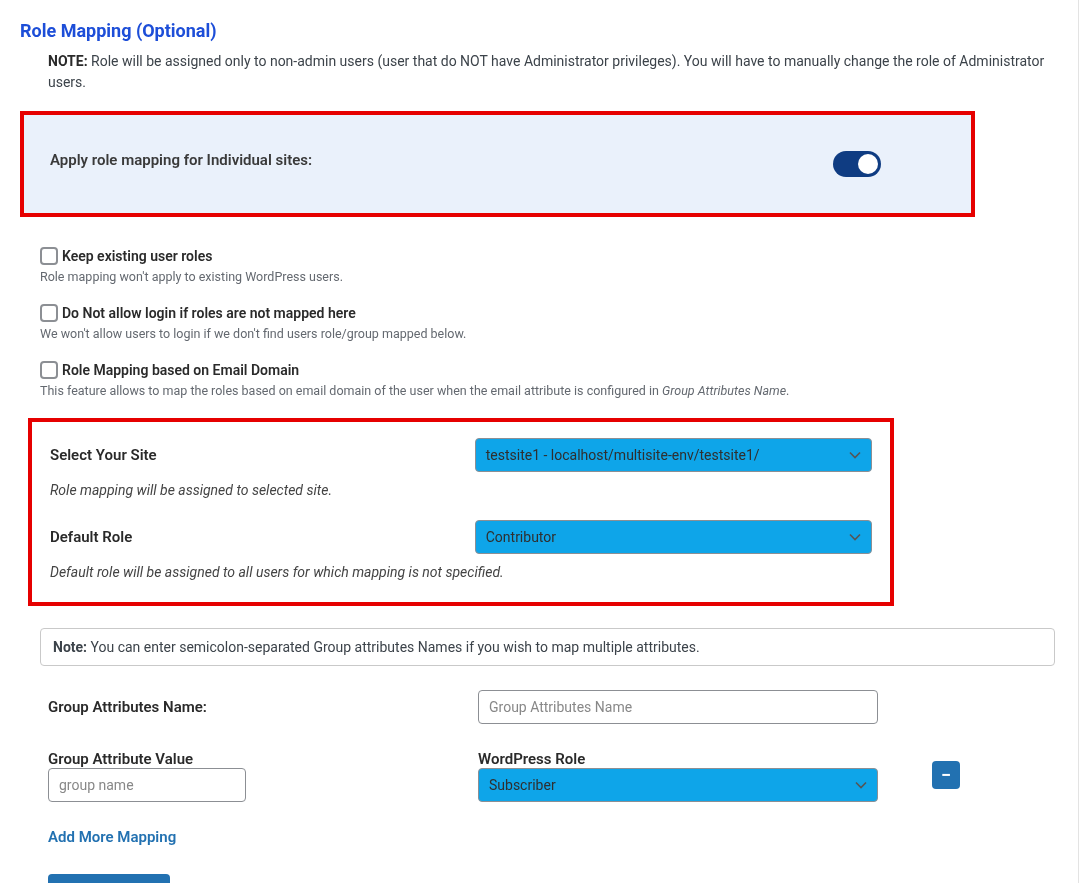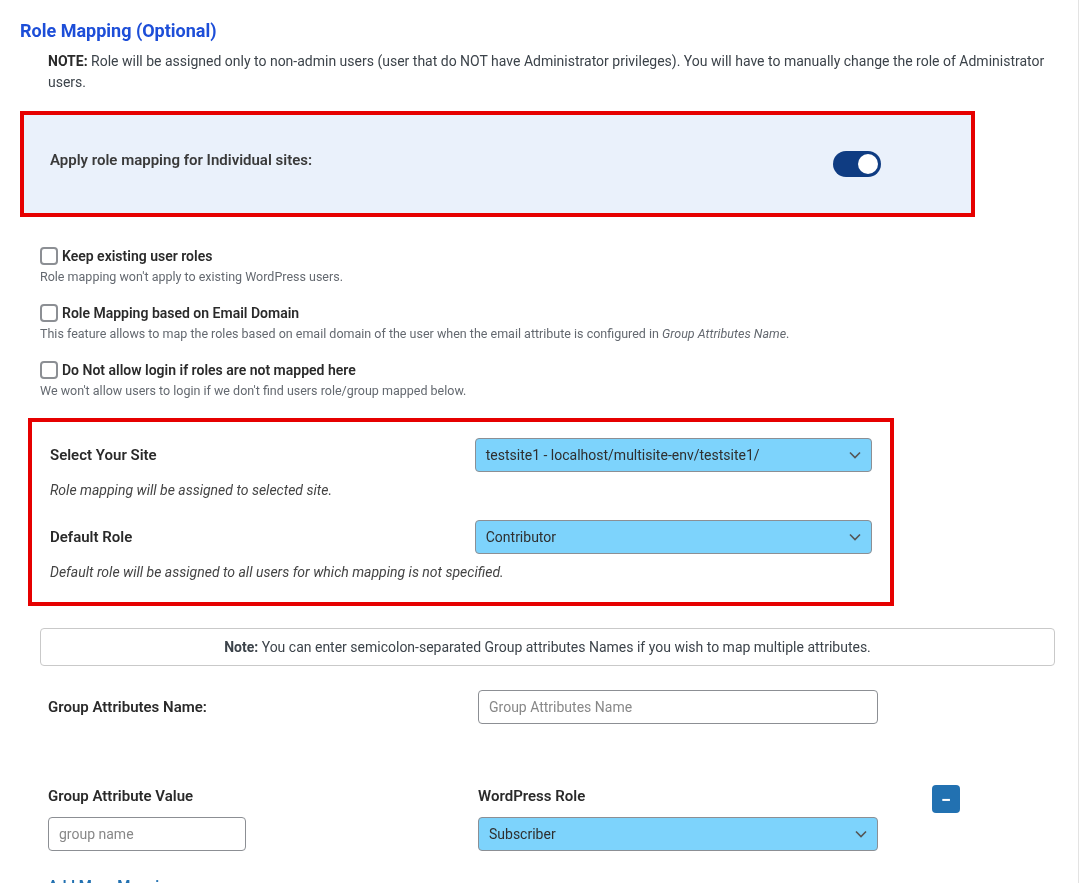--- a/index.html
+++ b/index.html
@@ -108,21 +108,21 @@
   .field-desc:last-child { margin-bottom: 4px; }
 
   .select {
     width: 400px;
     height: 34px;
     border: 1px solid #8c8f94;
     border-radius: 4px;
     padding: 0 32px 0 10px;
     font-size: 14px;
     color: #2f2f2f;
-    background: #7dd3fc;
+    background: #0ea5e9;
     display: flex;
     align-items: center;
     position: relative;
     cursor: pointer;
   }
   .select .chev {
     position: absolute;
     right: 10px;
     top: 50%;
     transform: translateY(-50%);
@@ -132,21 +132,20 @@
   .select .chev svg { display:block; }
 
   .note-banner {
     border: 1px solid #c9c9c9;
     border-radius: 4px;
     padding: 10px 12px;
     font-size: 14px;
     color: #3c434a;
     margin: 4px 8px 24px 20px;
     width: 1015px;
-    text-align: center;
   }
   .note-banner b { font-weight: 700; }
 
   .attr-section { padding-left: 28px; }
   .attr-row {
     display: flex;
     align-items: center;
     margin-bottom: 26px;
   }
   .attr-label-col { width: 430px; }
@@ -176,21 +175,21 @@
     display: flex;
     align-items: center;
   }
 
   .two-col {
     display: flex;
     align-items: flex-end;
     gap: 0;
     margin-bottom: 26px;
   }
-  .col { display:flex; flex-direction:column; gap:12px;margin-top:37px; }
+  .col { display:flex; flex-direction:column; gap:0; }
   .col.left { width: 430px; margin-right: 0; }
   .col.right { width: 420px; }
   .col .colhdr { font-weight:600; font-size:15px; color:#2a2a2a; }
 
   .remove-btn {
     width: 28px; height: 28px;
     background: #2271b1;
     border-radius: 4px;
     color: #fff;
     font-size: 18px;
@@ -246,33 +245,33 @@
       <div class="opt-head">
         <div class="chk"></div>
         <div class="opt-label">Keep existing user roles</div>
       </div>
       <div class="opt-help">Role mapping won't apply to existing WordPress users.</div>
     </div>
 
     <div class="opt-row">
       <div class="opt-head">
         <div class="chk"></div>
-        <div class="opt-label">Role Mapping based on Email Domain</div>
-      </div>
-      <div class="opt-help">
-        <span>This feature allows to map the roles based on email domain of the user when the email attribute is configured in </span><span class="ital">Group Attributes Name</span><span>.</span>
-      </div>
+        <div class="opt-label">Do Not allow login if roles are not mapped here</div>
+      </div>
+      <div class="opt-help">We won't allow users to login if we don't find users role/group mapped below.</div>
     </div>
 
     <div class="opt-row">
       <div class="opt-head">
         <div class="chk"></div>
-        <div class="opt-label">Do Not allow login if roles are not mapped here</div>
-      </div>
-      <div class="opt-help">We won't allow users to login if we don't find users role/group mapped below.</div>
+        <div class="opt-label">Role Mapping based on Email Domain</div>
+      </div>
+      <div class="opt-help">
+        <span>This feature allows to map the roles based on email domain of the user when the email attribute is configured in </span><span class="ital">Group Attributes Name</span><span>.</span>
+      </div>
     </div>
   </div>
 
   <div class="highlight-block">
     <div class="field-row">
       <div class="field-label-col">
         <div class="field-label">Select Your Site</div>
       </div>
       <div class="select">
         <span>testsite1 - localhost/multisite-env/testsite1/</span>

